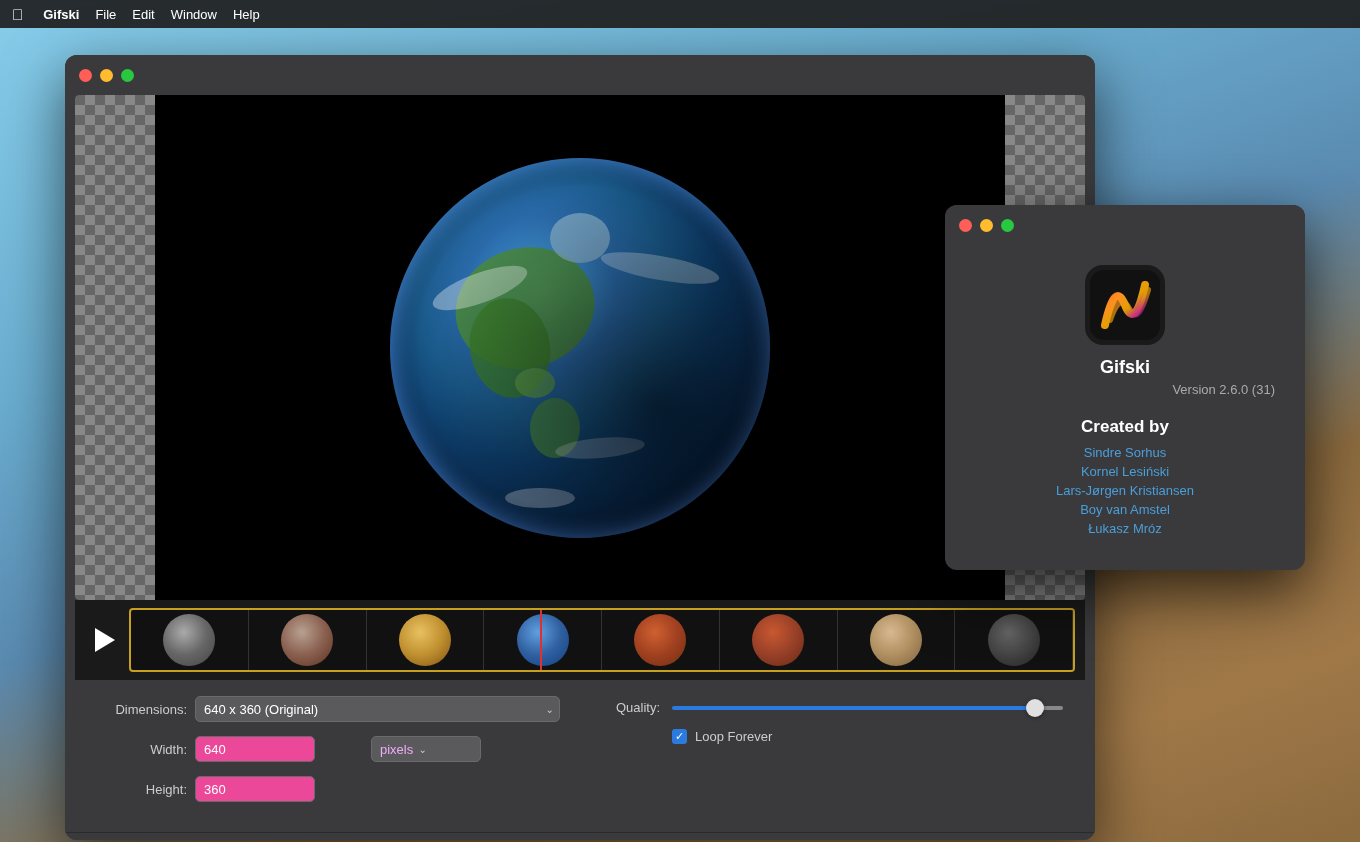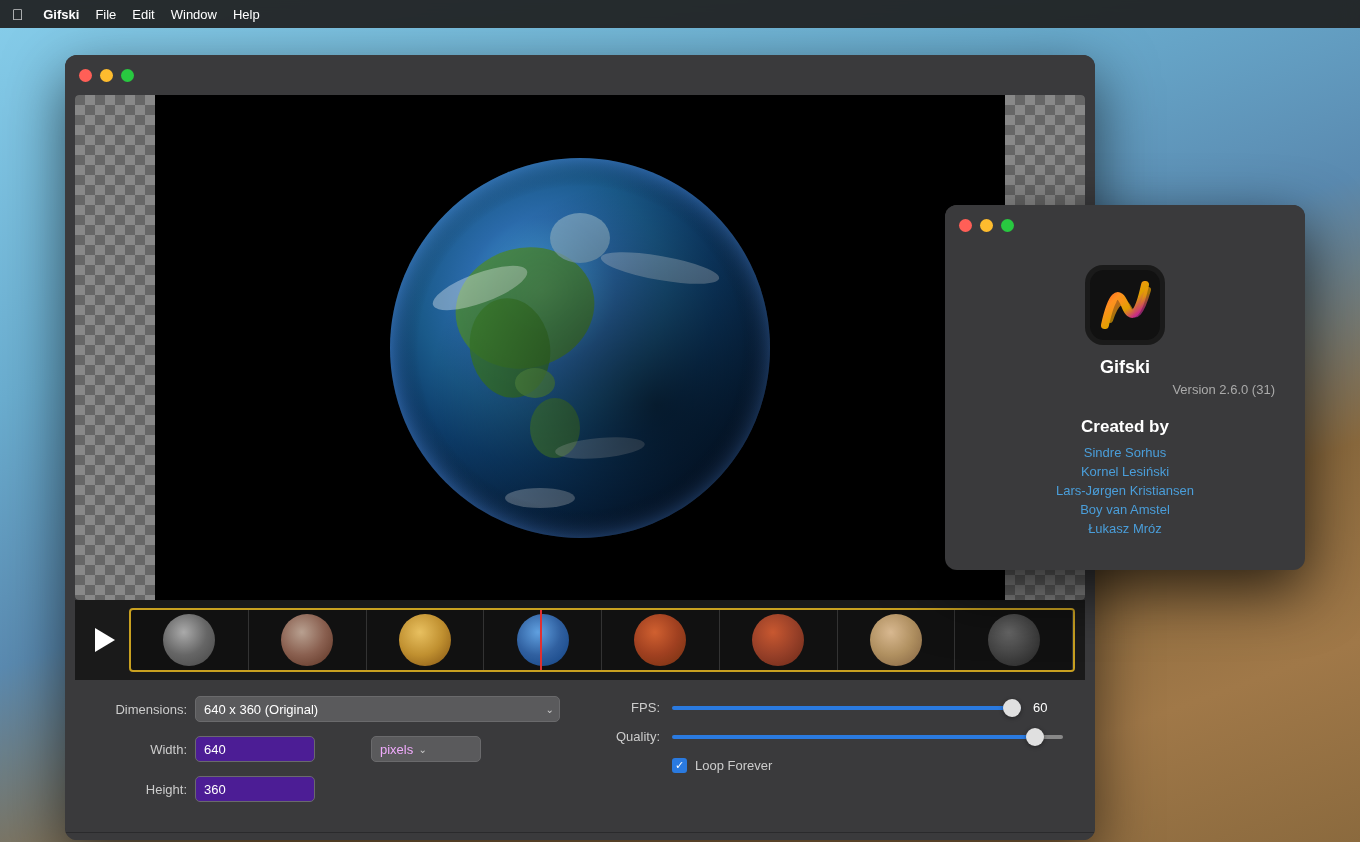--- a/index.html
+++ b/index.html
@@ -259,21 +259,21 @@
       right: 6px;
       top: 50%;
       transform: translateY(-50%);
       pointer-events: none;
       color: #ccc;
       font-size: 10px;
     }
 
     .text-input {
       height: 26px;
-      background: #4c1d95;
+      background: #ec4899;
       border: 1px solid #6a6a6c;
       border-radius: 5px;
       color: #fff;
       font-size: 13px;
       padding: 0 8px;
       width: 120px;
     }
 
     .slider-row {
       display: flex;
@@ -606,25 +606,20 @@
       </div>
 
       <div class="control-row">
         <span class="control-label">Height:</span>
         <input class="text-input" type="text" value="360" style="">
       </div>
     </div>
 
     <div class="right-controls">
 
-      <div class="slider-row">
-        <span class="slider-label">FPS:</span>
-        <input type="range" class="slider" min="1" max="60" value="60" style="--val: 100%;">
-        <span class="slider-value">60</span>
-      </div>
 
       <div class="slider-row">
         <span class="slider-label">Quality:</span>
         <input type="range" class="quality-slider" min="1" max="100" value="95" style="">
       </div>
 
       <div class="checkbox-row">
         <div class="checkbox">
           <span class="checkbox-check">✓</span>
         </div>

